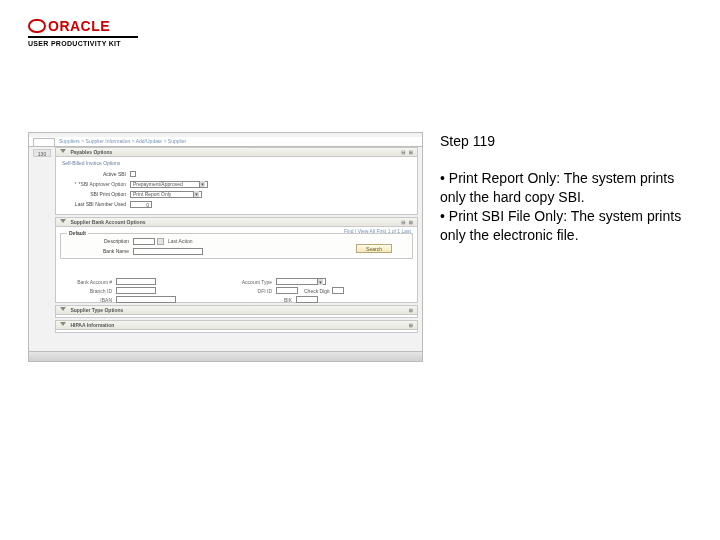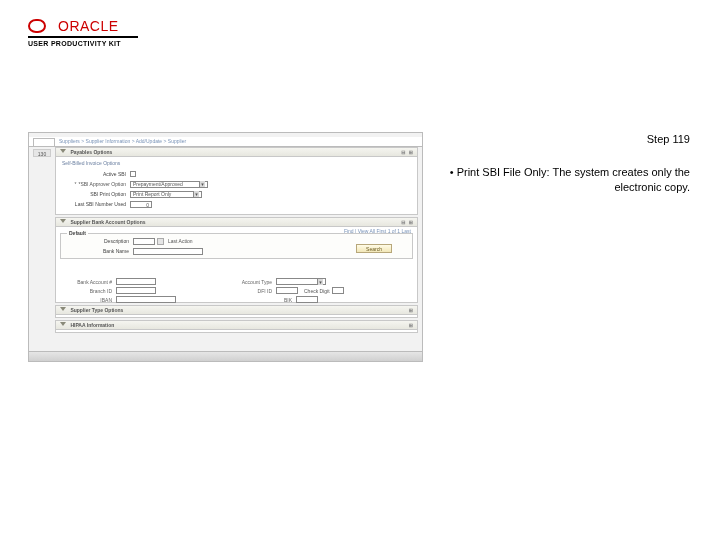--- a/index.html
+++ b/index.html
@@ -6,21 +6,21 @@
   html, body { width: 720px; height: 540px; background: #fff; font-family: Arial, Helvetica, sans-serif; color: #000; }
   .page { position: relative; width: 720px; height: 540px; }
 
   
   .logo-block { position: absolute; top: 18px; left: 28px; }
   .oracle-logo { display: flex; align-items: center; gap: 0; }
   .o-mark {
     width: 18px; height: 14px; border: 2.5px solid #c00; border-radius: 8px/7px;
     display: inline-block;
   }
-  .oracle-word { color: #c00; font-weight: 400; font-size: 14px; letter-spacing: 0.5px; margin-left: 12px; font-family: Arial, sans-serif; }
+  .oracle-word { color: #c00; font-weight: 700; font-size: 14px; letter-spacing: 0.5px; margin-left: 2px; font-family: Arial, sans-serif; }
   .sep-line { width: 110px; height: 2px; background: #000; margin-top: 2px; }
   .upk { font-size: 7px; font-weight: 700; letter-spacing: 0.3px; margin-top: 2px; }
 
   .title { position: absolute; top: 26px; right: 34px; font-size: 15px; font-weight: 400; }
 
   
   .shot {
     position: absolute; top: 132px; left: 28px;
     width: 395px; height: 230px;
     background: #f2f2f2;
@@ -65,21 +65,21 @@
   .llbl { width: 60px; text-align: right; font-size: 5px; color: #666; padding-right: 4px; }
   .llbl2 { width: 80px; text-align: right; font-size: 5px; color: #666; padding-right: 4px; }
   .sep-col { width: 40px; }
 
   .p3 { top: 172px; height: 13px; }
   .p4 { top: 187px; height: 13px; }
 
   .bottom-strip { position: absolute; left: 0; right: 0; bottom: 0; height: 10px; background: linear-gradient(#e6e6e6,#d0d0d0); border-top: 1px solid #bbb; }
 
   
-  .instr { position: absolute; top: 132px; left: 440px; width: 250px; font-size: 11px; line-height: 1.35; text-align: right; }
+  .instr { position: absolute; top: 132px; left: 440px; width: 250px; font-size: 14px; line-height: 1.35; }
   .step { margin-bottom: 18px; }
   .bold { font-weight: 700; }
 </style>
 </head>
 <body>
 
 <div class="page">
 
   <div class="logo-block">
     <div class="oracle-logo">
@@ -208,16 +208,17 @@
         <span class="btns">⊞</span>
       </div>
     </div>
 
     <div class="bottom-strip"></div>
   </div>
 
   <div class="instr">
     <div class="step">Step 119</div>
 
-    <div>• Print SBI File Only: The system creates only the electronic copy.</div>
+    <div>• Print Report Only: The system prints only the hard copy SBI.</div>
+    <div>• Print SBI File Only: The system prints only the electronic file.</div>
   </div>
 
 </div>
 
 </body></html>

